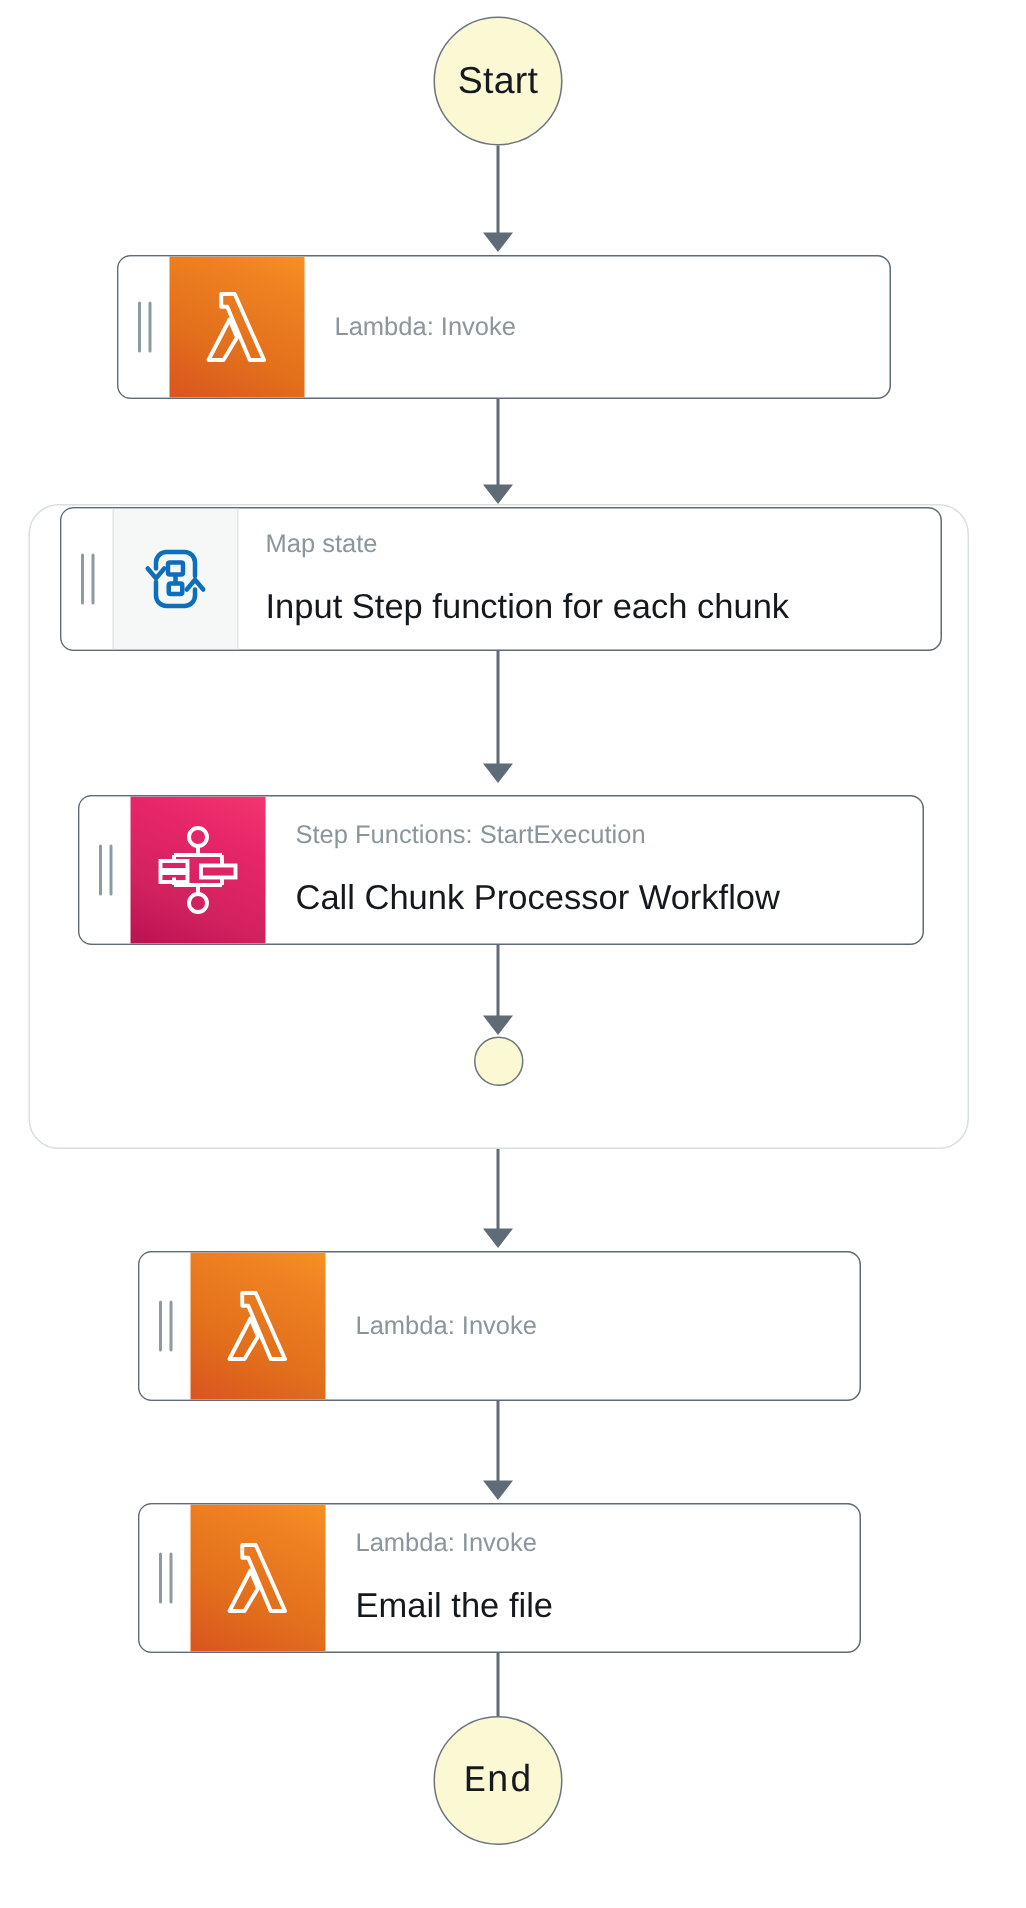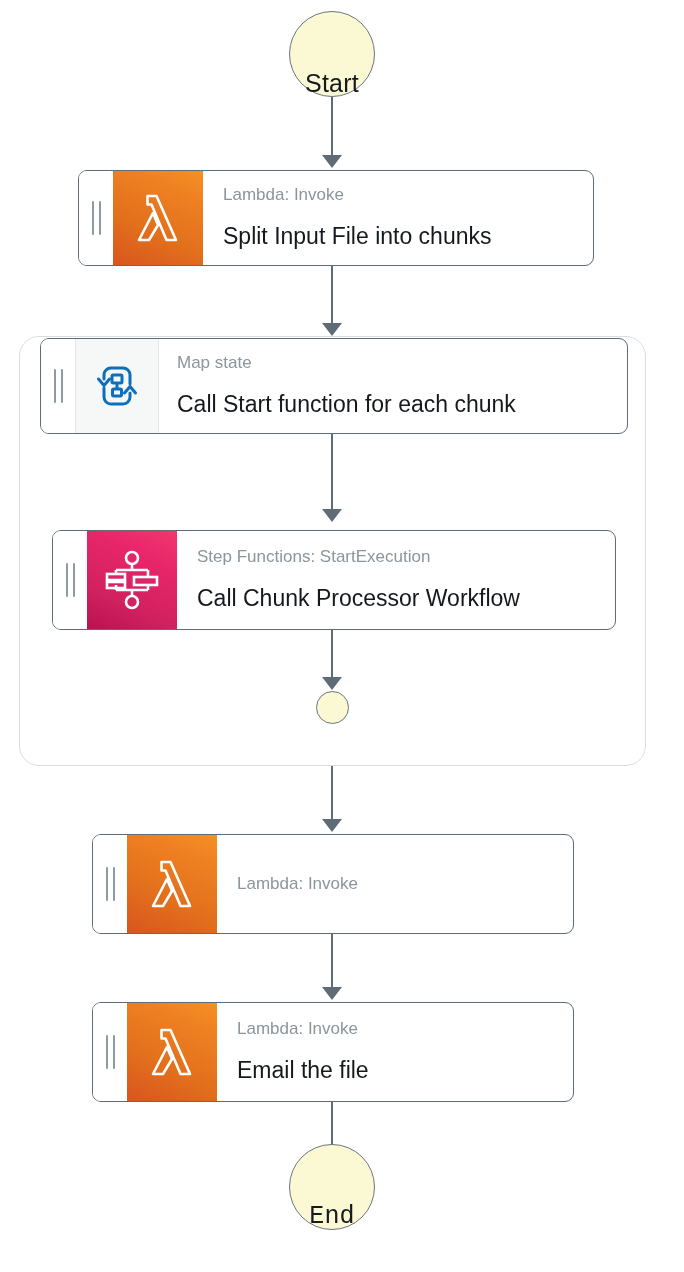--- a/index.html
+++ b/index.html
@@ -22,21 +22,21 @@
     height: 1272px;
   }
 
   
   .terminator {
     position: absolute;
     border-radius: 50%;
     background: #fbf8d4;
     border: 1.6px solid #6b757d;
     display: flex;
-    align-items: flex-end;
+    align-items: center;
     justify-content: center;
     box-sizing: border-box;
   }
   .terminator .t-label {
     font-size: 25px;
     color: #16191f;
     letter-spacing: 0.2px;
     line-height: 1;
   }
   #start-node { left: 289px; top: 11px;   width: 86px; height: 86px; }
@@ -192,21 +192,20 @@
       <div class="bar"></div>
     </div>
     <div class="icon-tile lambda">
       <svg width="54" height="58" viewBox="0 0 54 58" aria-hidden="true">
         <path d="M16.5 7 H25.5 L45 51 H35.5 L20.5 15.5 H16.5 Z" fill="none" stroke="#ffffff" stroke-width="2.6" stroke-linejoin="round"></path>
         <path d="M22 24 L27 36 L18 51 H8 Z" fill="none" stroke="#ffffff" stroke-width="2.6" stroke-linejoin="round"></path>
       </svg>
     </div>
     <div class="card-text">
       <div class="card-subtitle">Lambda: Invoke</div>
-      <div class="card-title">Split Input File into chunks</div>
     </div>
   </div>
 
   <div class="state-card" id="state-map-header">
     <div class="drag-handle">
       <div class="bar"></div>
       <div class="bar"></div>
     </div>
     <div class="icon-tile map">
       <svg width="52" height="52" viewBox="0 0 52 52" aria-hidden="true">
@@ -214,21 +213,21 @@
         <path d="M39 33 V37 A7 7 0 0 1 32 44 H20 A7 7 0 0 1 13 37 V28" fill="none" stroke="#0d6fbb" stroke-width="3" stroke-linecap="round"></path>
         <path d="M7.5 19 L13 25.5 L18.5 19" fill="none" stroke="#0d6fbb" stroke-width="3" stroke-linecap="round" stroke-linejoin="round"></path>
         <path d="M33.5 33 L39 26.5 L44.5 33" fill="none" stroke="#0d6fbb" stroke-width="3" stroke-linecap="round" stroke-linejoin="round"></path>
         <rect x="21" y="15" width="10" height="8" rx="1.2" fill="none" stroke="#0d6fbb" stroke-width="3"></rect>
         <rect x="21.5" y="29" width="9" height="7" rx="1.2" fill="none" stroke="#0d6fbb" stroke-width="3"></rect>
         <line x1="26" y1="23" x2="26" y2="29" stroke="#0d6fbb" stroke-width="3"></line>
       </svg>
     </div>
     <div class="card-text">
       <div class="card-subtitle">Map state</div>
-      <div class="card-title">Call Start function for each chunk</div>
+      <div class="card-title">Input Step function for each chunk</div>
     </div>
   </div>
 
   <div class="state-card" id="state-call-chunk">
     <div class="drag-handle">
       <div class="bar"></div>
       <div class="bar"></div>
     </div>
     <div class="icon-tile sfn">
       <svg width="56" height="60" viewBox="0 0 56 60" aria-hidden="true">

